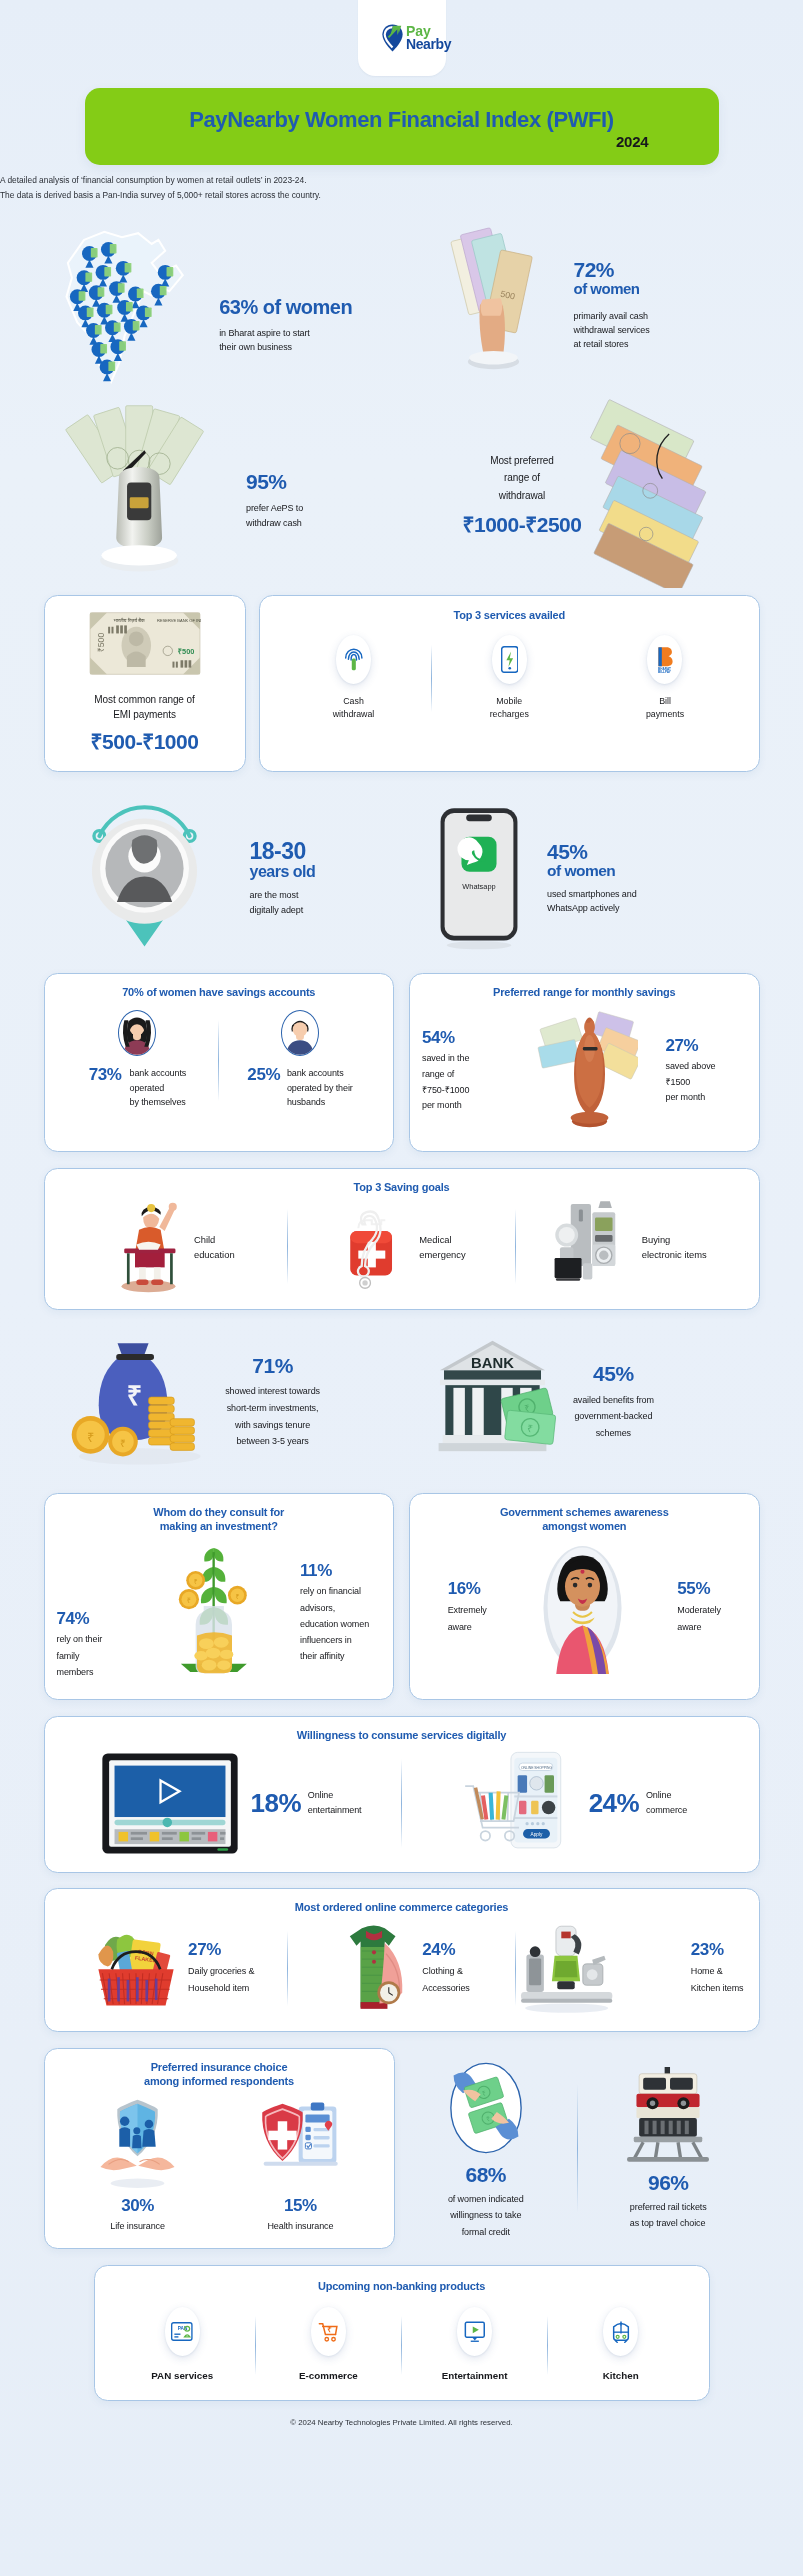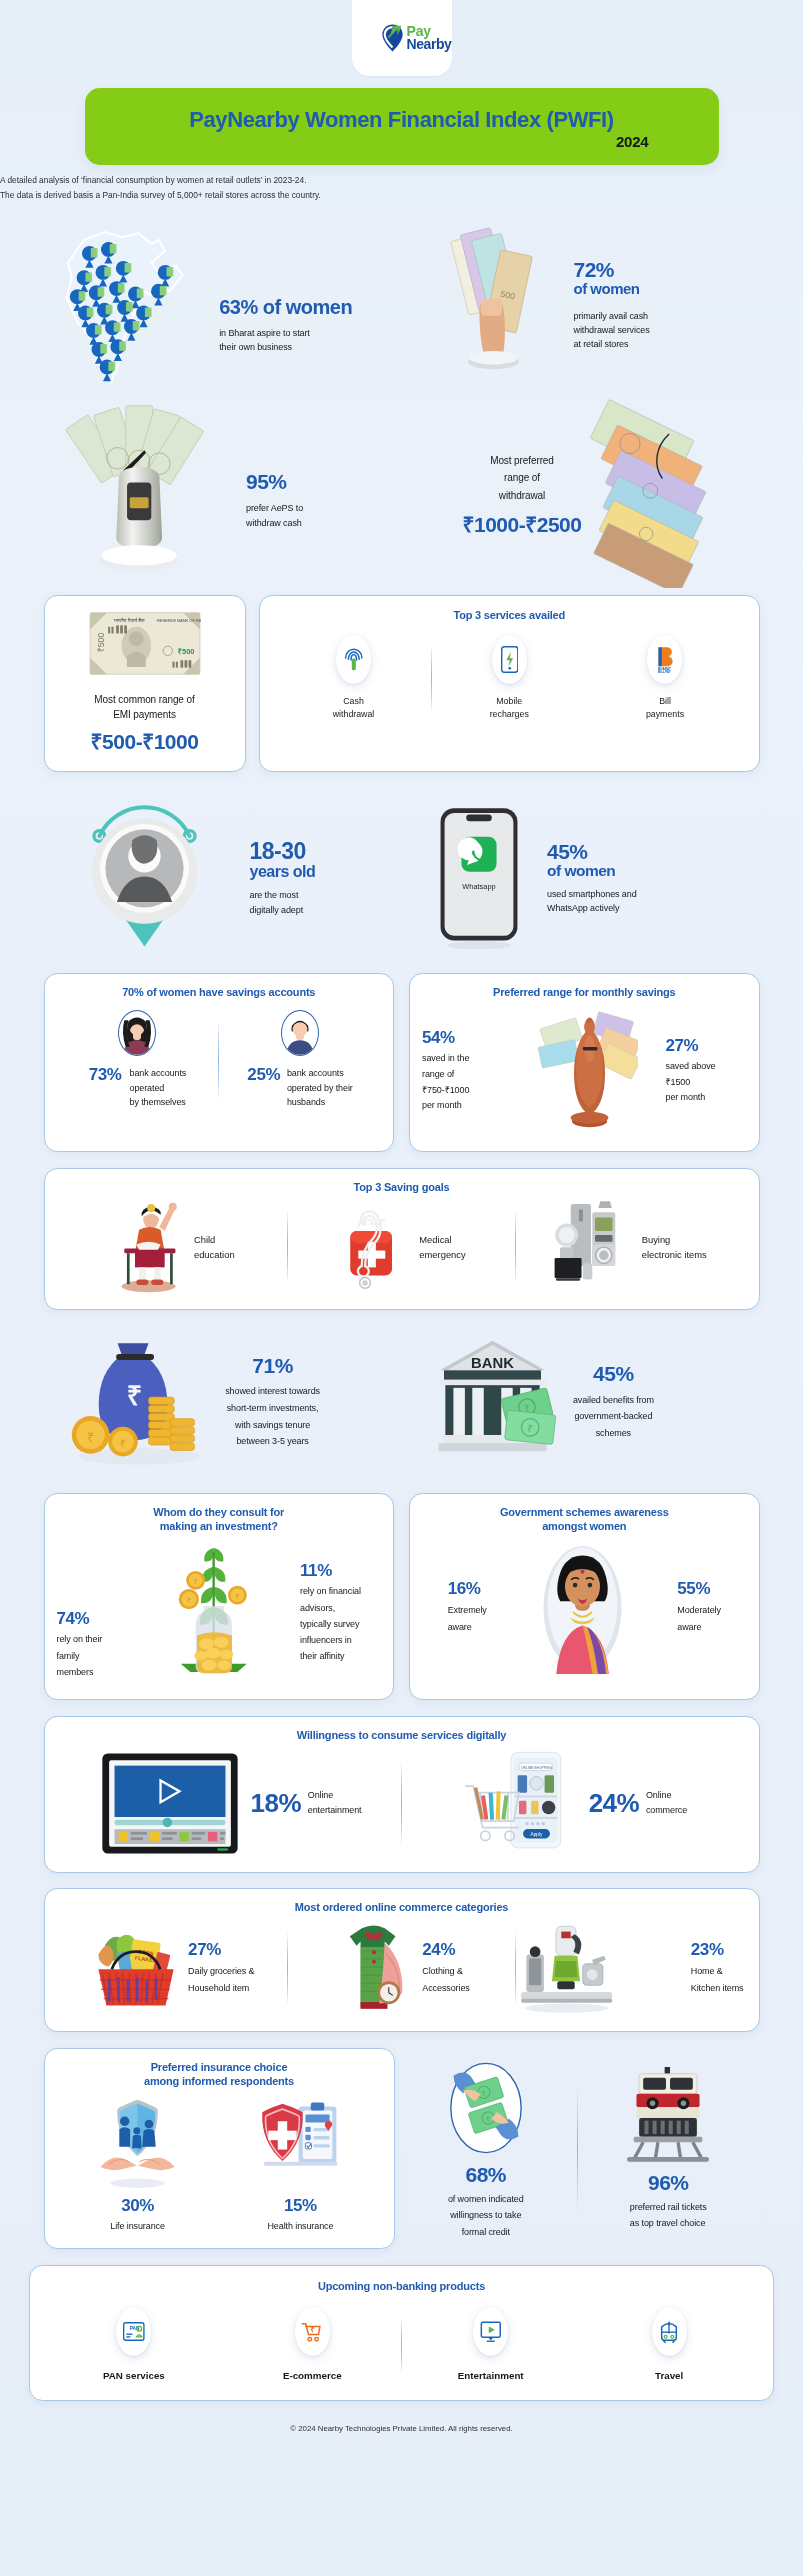--- a/index.html
+++ b/index.html
@@ -15,23 +15,23 @@
     position: relative;
     overflow-x: hidden;
   }
   .page { width:803px; margin:0 auto; padding-bottom:6.7px; }
 
   
   :root{}
 
   
   .logo-wrap{
-    width:100px; height:76px; margin:0 auto;
+    width:88px; height:76px; margin:0 auto;
     background:#ffffff; border-radius:0 0 17.5px 17.5px;
-    display:flex; align-items:center; justify-content:flex-end;
+    display:flex; align-items:center; justify-content:center;
     box-shadow:0 0.7px 2px rgba(30,60,110,.06);
     padding-left:29px;
   }
   .logo{ display:flex; align-items:center; gap:2px; }
   .logo-mark{ width:23px; height:30px; position:relative; }
   .logo-text{ line-height:.92; }
   .logo-pay{ font-size:14px; font-weight:700; color:#5cb646; letter-spacing:-0.1px;}
   .logo-nearby{ font-size:14px; font-weight:700; color:#14489c; letter-spacing:-0.4px;}
 
   
@@ -793,21 +793,21 @@
                 <ellipse cx="58" cy="180" rx="11" ry="8"></ellipse>
               <ellipse cx="80" cy="180" rx="10" ry="7"></ellipse>
             </g>
           </svg>
         </div>
         <div style="width:81px;align-self:center;">
           <div class="stat-big-sm">11%</div>
           <div class="stat-desc" style="margin-top:4px;line-height:1.8;">
             <div>rely on financial</div>
             <div>advisors,</div>
-            <div>typically survey</div>
+            <div>education women</div>
             <div>influencers in</div>
             <div>their affinity</div>
           </div>
         </div>
       </div>
     </div>
 
     <div class="card" style="flex:1;padding:12px 12px 15px;">
       <div class="card-title">
         <div>Government schemes awareness</div>
@@ -1178,21 +1178,21 @@
         </div>
         <div class="stat-big" style="margin-top:5.4px;">96%</div>
         <div class="stat-desc" style="margin-top:5.4px;text-align:left;line-height:1.8;">
           <div>preferred rail tickets</div>
           <div>as top travel choice</div>
         </div>
       </div>
     </div>
   </div>
 
-  <div class="card" style="width:745px;margin:16px auto 8px;padding:13.5px 15px 16px;">
+  <div class="card" style="width:616px;margin:16px auto 2px;padding:13.5px 15px 16px;">
     <div class="card-title">Upcoming non-banking products</div>
     <div style="display:flex;margin-top:13.5px;align-items:stretch;">
 
       <div style="flex:1;display:flex;flex-direction:column;align-items:center;">
         <div class="pill">
           <svg width="21.6" height="19" viewBox="0 0 32 28">
             <rect x="1" y="1" width="30" height="26" rx="3" fill="none" stroke="#1767c0" stroke-width="2"></rect>
             <text x="10" y="12" font-size="7" font-weight="bold" fill="#1767c0" font-family="Liberation Sans, sans-serif">PAN</text>
             <circle cx="24" cy="10" r="3.6" fill="none" stroke="#5cb646" stroke-width="1.8"></circle>
             <path d="M20 22 q4 -6 8 0z" fill="none" stroke="#5cb646" stroke-width="1.8"></path>
@@ -1240,21 +1240,21 @@
           <svg width="20" height="23" viewBox="0 0 30 34">
             <path d="M4 10 q11 -10 22 0 l0 16 q0 4 -4 4 l-14 0 q-4 0 -4 -4z" fill="none" stroke="#1767c0" stroke-width="2.2"></path>
             <path d="M15 2 l0 6" stroke="#1767c0" stroke-width="2.2"></path>
             <path d="M15 6 l0 14" stroke="#1767c0" stroke-width="2"></path>
             <path d="M4 18 l22 0" stroke="#1767c0" stroke-width="2"></path>
             <circle cx="10" cy="25" r="2.2" fill="none" stroke="#5cb646" stroke-width="1.8"></circle>
             <circle cx="20" cy="25" r="2.2" fill="none" stroke="#5cb646" stroke-width="1.8"></circle>
             <path d="M6 30 l4 4 M24 30 l-4 4" stroke="#1767c0" stroke-width="2"></path>
           </svg>
         </div>
-        <div class="label-sm" style="margin-top:13.5px;font-size:9.8px;font-weight:700;">Travel</div>
+        <div class="label-sm" style="margin-top:13.5px;font-size:9.8px;font-weight:700;">Kitchen</div>
       </div>
     </div>
   </div>
 
   <div class="footer">© 2024 Nearby Technologies Private Limited. All rights reserved.</div>
 
 </div>
 
 
 </body></html>

